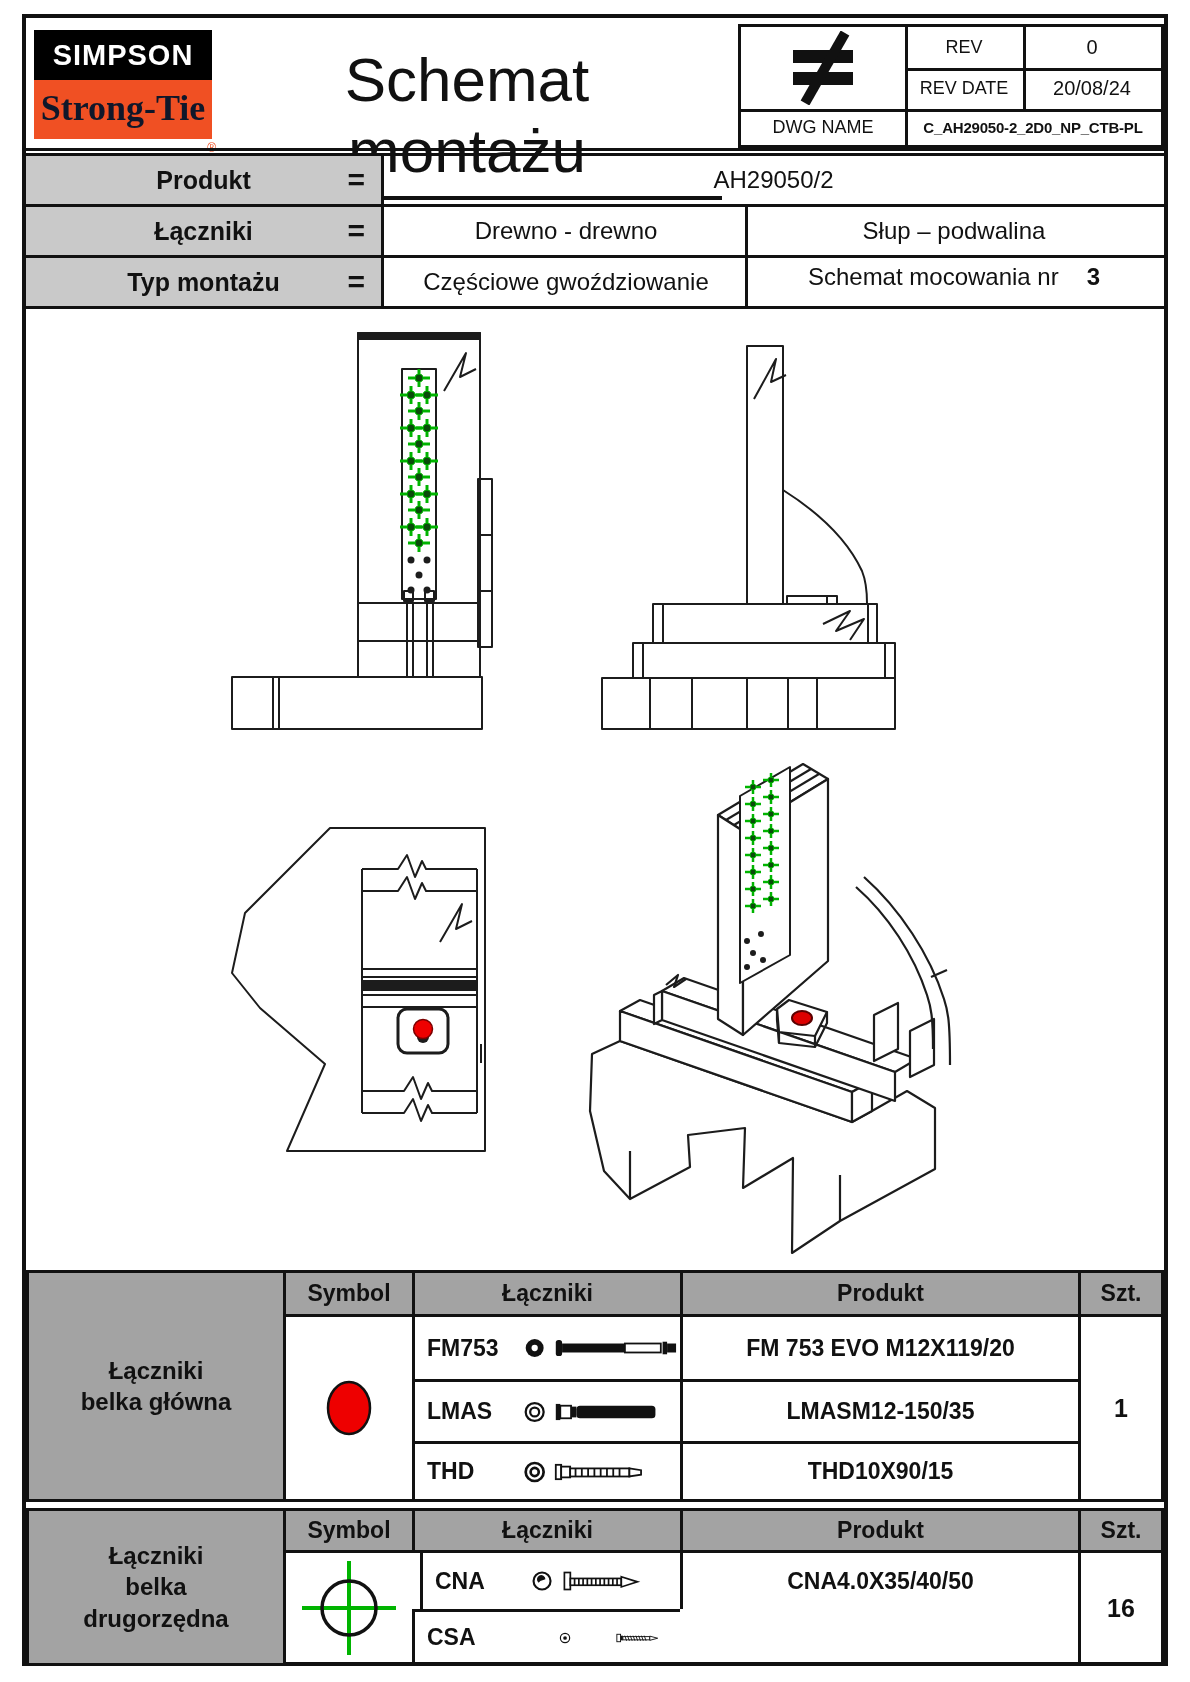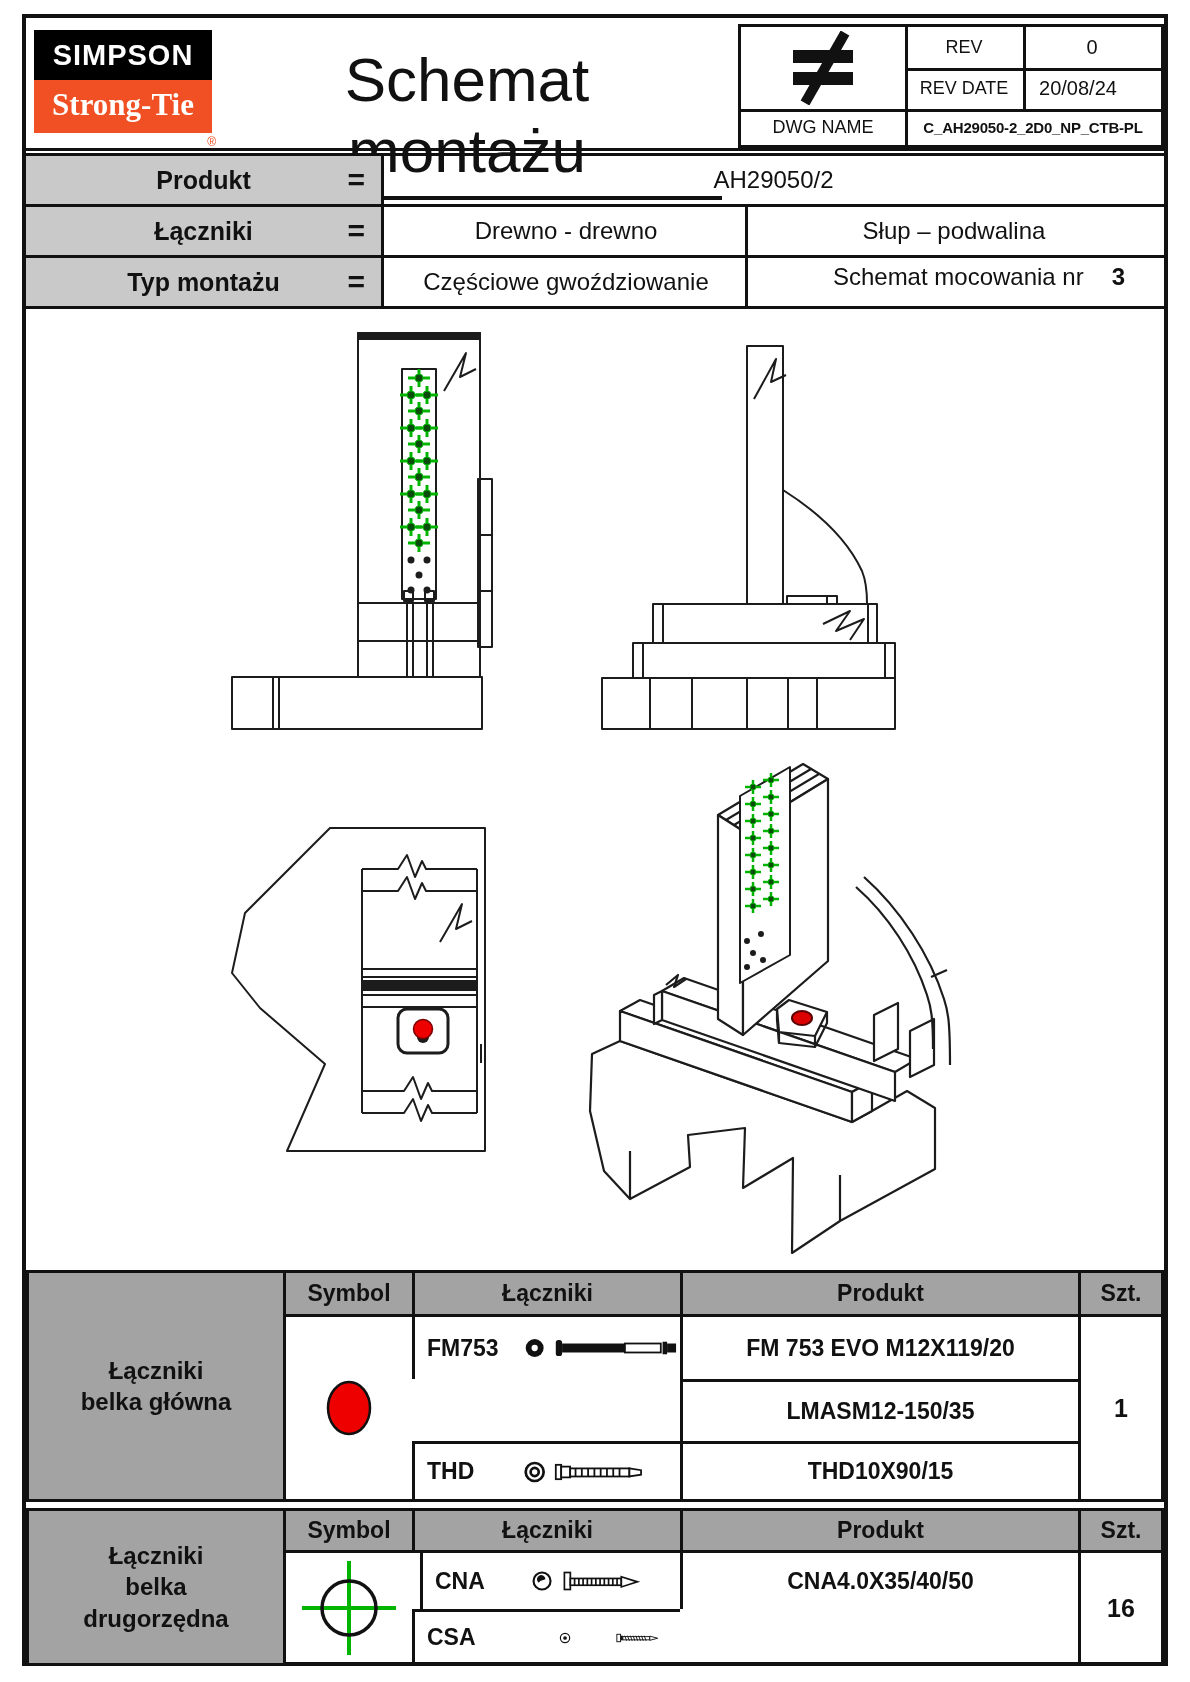--- a/index.html
+++ b/index.html
@@ -7,21 +7,21 @@
         font-family:"Liberation Sans",sans-serif;color:#111;}
   .sheet{position:absolute;left:22px;top:14px;width:1146px;height:1652px;
          border:4px solid #111;box-sizing:border-box;background:#fff;}
   .abs{position:absolute;}
   .hline{position:absolute;background:#111;height:3px;}
   .vline{position:absolute;background:#111;width:3px;}
   
   .logo{position:absolute;left:8px;top:12px;width:178px;}
   .logo-top{background:#000;color:#fff;font-weight:bold;font-size:29px;text-align:center;
             letter-spacing:1px;padding:7px 0 6px;border:2px solid #000;}
-  .logo-bot{background:#f05023;color:#ffffff;font-weight:bold;font-size:31px;text-align:center;
+  .logo-bot{background:#f05023;color:#0f172a;font-weight:bold;font-size:36px;text-align:center;
             padding:7px 0 8px;font-family:"Liberation Serif",serif;border:2px solid #f05023;border-top:none;}
   .logo-reg{position:absolute;right:-4px;bottom:-16px;color:#f05023;font-size:12px;}
   .title-wrap{position:absolute;left:186px;top:26px;width:510px;text-align:center;}
   .title{display:inline-block;font-size:62px;border-bottom:4px solid #111;padding:0 10px 10px;}
   .rightblock{position:absolute;left:712px;top:6px;width:426px;height:124px;
               border:3px solid #111;box-sizing:border-box;}
   .rb-cell{position:absolute;display:flex;align-items:center;justify-content:center;box-sizing:border-box;}
   .rb-label{font-size:18px;}
   .rb-value{font-size:20px;}
   .rb-dwgv{font-size:15px;font-weight:bold;letter-spacing:-0.2px;}
@@ -75,21 +75,21 @@
     <div class="rb-cell" style="left:0;top:0;width:164px;height:82px;">
       <svg width="92" height="74" viewBox="0 0 92 74">
         <rect x="16" y="19" width="60" height="13" fill="#111"></rect>
         <rect x="16" y="41" width="60" height="13" fill="#111"></rect>
         <line x1="28" y1="72" x2="68" y2="2" stroke="#111" stroke-width="10"></line>
       </svg>
     </div>
     <div class="rb-cell rb-label" style="left:164px;top:0;width:118px;height:41px;">REV</div>
     <div class="rb-cell rb-value" style="left:282px;top:0;width:138px;height:41px;">0</div>
     <div class="rb-cell rb-label" style="left:164px;top:41px;width:118px;height:41px;">REV DATE</div>
-    <div class="rb-cell rb-value" style="left:268px;top:41px;width:138px;height:41px;">20/08/24</div>
+    <div class="rb-cell rb-value" style="left:282px;top:41px;width:138px;height:41px;">20/08/24</div>
     <div class="rb-cell rb-label" style="left:0;top:82px;width:164px;height:36px;">DWG NAME</div>
     <div class="rb-cell rb-dwgv" style="left:164px;top:82px;width:256px;height:36px;">C_AH29050-2_2D0_NP_CTB-PL</div>
   </div>
 
   <div class="hline" style="left:0;top:130px;width:1138px;"></div>
   <div class="hline" style="left:0;top:135px;width:1138px;"></div>
 
   <div class="info-label" style="top:138px;height:48px;">
     <span>Produkt</span>
     <span class="info-eq">=</span>
@@ -105,21 +105,21 @@
   <div class="vline" style="left:719px;top:189px;height:48px;"></div>
   <div class="info-val" style="left:722px;top:189px;width:412px;height:48px;">Słup – podwalina</div>
   <div class="hline" style="left:0;top:237px;width:1138px;"></div>
 
   <div class="info-label" style="top:240px;height:48px;">
     <span>Typ montażu</span>
     <span class="info-eq">=</span>
   </div>
   <div class="info-val" style="left:361px;top:240px;width:358px;height:48px;">Częściowe gwoździowanie</div>
   <div class="vline" style="left:719px;top:240px;height:48px;"></div>
-  <div class="info-val" style="left:722px;top:240px;width:412px;height:37px;gap:28px;margin-left:25px;">
+  <div class="info-val" style="left:722px;top:240px;width:412px;height:37px;gap:28px;">
     <span>Schemat mocowania nr</span>
     <span style="font-weight:bold">3</span>
   </div>
   <div class="hline" style="left:0;top:288px;width:1138px;"></div>
 
   <svg class="abs" style="left:0;top:291px;" width="1138" height="961" viewBox="0 0 1138 961">
     <defs>
       <g id="gm">
         <line x1="-11" y1="0" x2="11" y2="0" stroke="#00b400" stroke-width="3"></line>
         <line x1="0" y1="-9" x2="0" y2="9" stroke="#00b400" stroke-width="3"></line>
@@ -307,20 +307,33 @@
       <svg width="140" height="30" viewBox="0 0 140 30">
         <rect x="2" y="6" width="7" height="18" rx="3" fill="#111"></rect>
         <rect x="9" y="10" width="70" height="10" fill="#111"></rect>
         <rect x="79" y="10" width="40" height="10" fill="#fff" stroke="#111" stroke-width="2"></rect>
         <rect x="121" y="8" width="5" height="14" fill="#111"></rect>
         <rect x="126" y="10" width="10" height="10" fill="#111"></rect>
       </svg>
     </div>
     <div class="fcell fc-prod bl" style="grid-row:2;grid-column:4;">FM 753 EVO M12X119/20</div>
 
+    <div class="fcell fc-fast bl bt" style="grid-row:3;grid-column:3;">
+      <span class="fcode">LMAS</span>
+      <svg width="26" height="26" viewBox="0 0 26 26">
+        <circle cx="13" cy="13" r="10" fill="none" stroke="#111" stroke-width="2.5"></circle>
+        <circle cx="13" cy="13" r="5" fill="none" stroke="#111" stroke-width="2.5"></circle>
+      </svg>
+      <svg width="140" height="30" viewBox="0 0 140 30">
+        <rect x="2" y="6" width="5" height="18" fill="#111"></rect>
+        <rect x="7" y="8" width="12" height="14" fill="#fff" stroke="#111" stroke-width="2"></rect>
+        <rect x="19" y="9" width="6" height="12" fill="#111"></rect>
+        <rect x="25" y="8" width="88" height="14" rx="4" fill="#111"></rect>
+      </svg>
+    </div>
     <div class="fcell fc-prod bl bt" style="grid-row:3;grid-column:4;">LMASM12-150/35</div>
 
     <div class="fcell fc-fast bl bt" style="grid-row:4;grid-column:3;">
       <span class="fcode">THD</span>
       <svg width="26" height="26" viewBox="0 0 26 26">
         <circle cx="13" cy="13" r="10" fill="none" stroke="#111" stroke-width="3"></circle>
         <circle cx="13" cy="13" r="4.5" fill="none" stroke="#111" stroke-width="3"></circle>
       </svg>
       <svg width="140" height="30" viewBox="0 0 140 30">
         <rect x="2" y="7" width="6" height="16" fill="#fff" stroke="#111" stroke-width="2"></rect>

